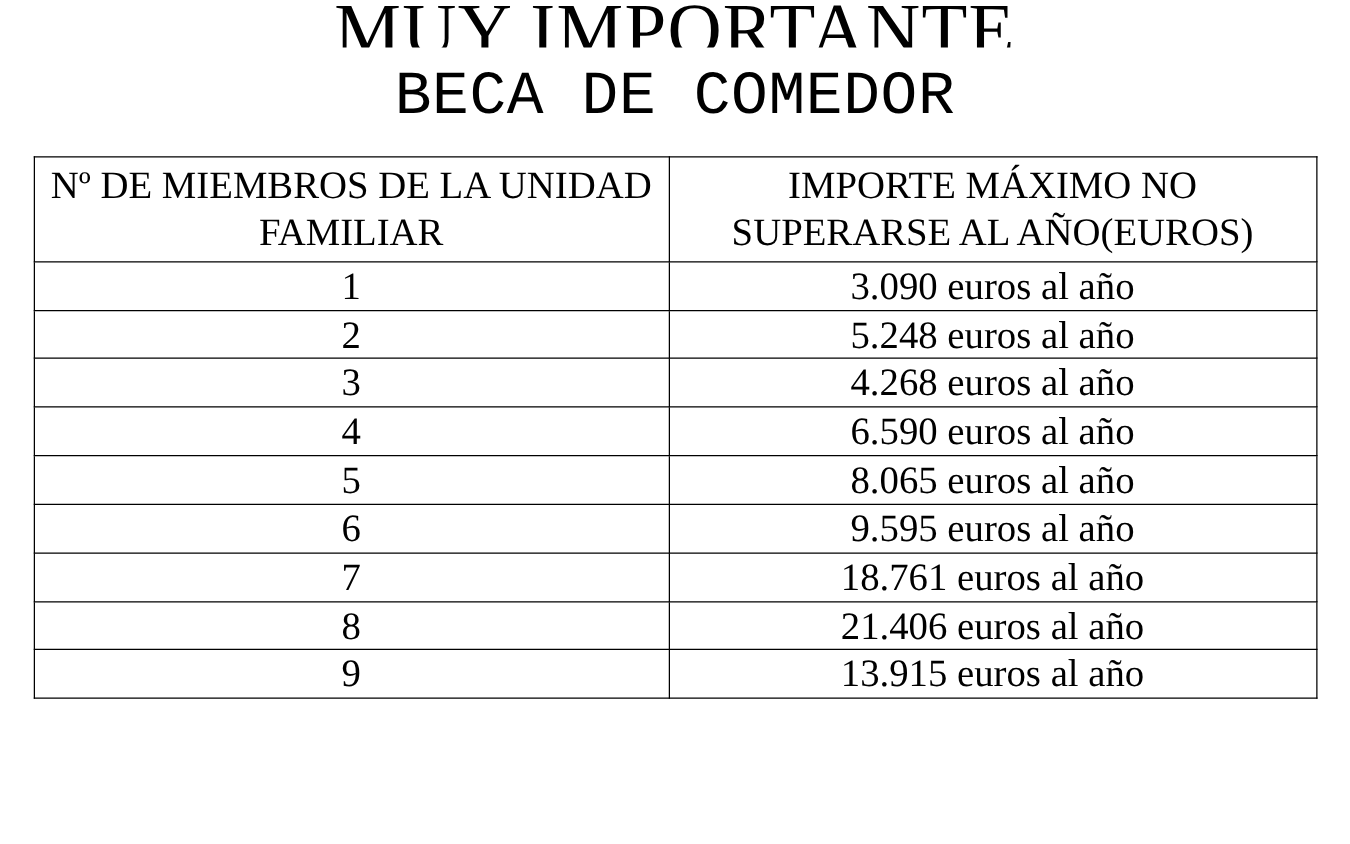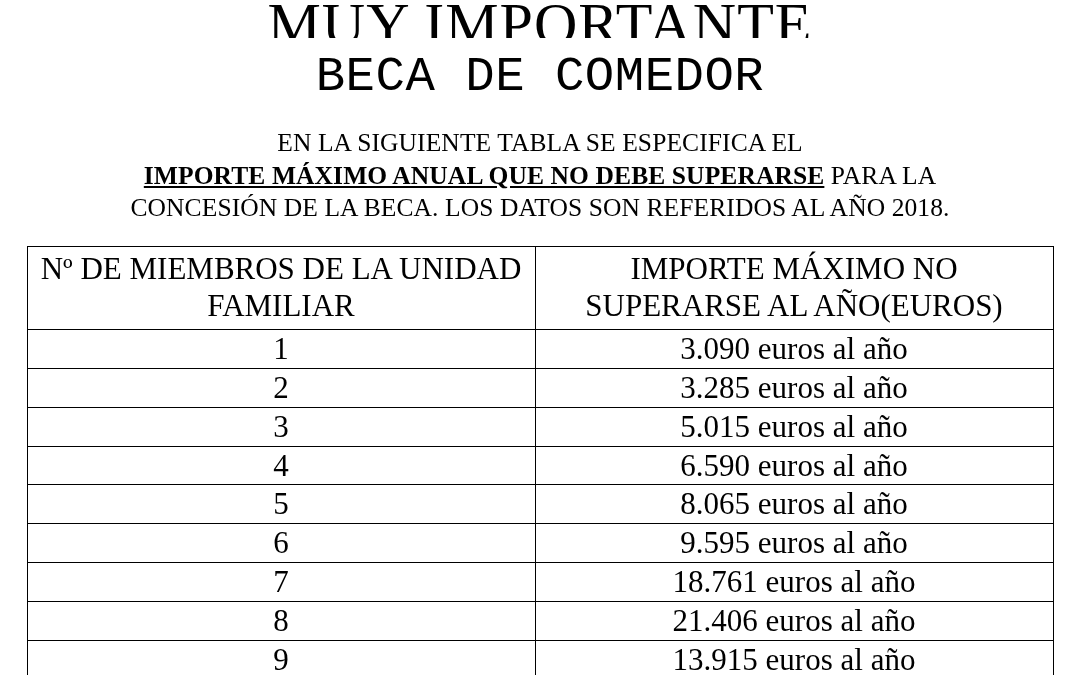--- a/index.html
+++ b/index.html
@@ -83,47 +83,42 @@
 </style>
 </head>
 <body>
 
 <div class="page">
 
   <h1 class="title-main">MUY IMPORTANTE</h1>
 
   <h2 class="title-sub">BECA DE COMEDOR</h2>
 
-  <div class="intro">
-    <span class="intro-line">EN LA SIGUIENTE TABLA SE ESPECIFICA EL</span>
-    <span class="intro-line"><span class="bold-underline">IMPORTE MÁXIMO ANUAL QUE NO DEBE SUPERARSE</span><span> PARA LA</span></span>
-    <span class="intro-line">CONCESIÓN DE LA BECA. LOS DATOS SON REFERIDOS AL AÑO 2018.</span>
-  </div>
 
   <table class="beca">
     <colgroup>
       <col class="c1">
       <col class="c2">
     </colgroup>
     <tbody>
       <tr class="head">
         <td>Nº DE MIEMBROS DE LA UNIDAD FAMILIAR</td>
         <td>IMPORTE MÁXIMO NO SUPERARSE AL AÑO(EUROS)</td>
       </tr>
       <tr>
         <td>1</td>
         <td class="nowrap">3.090 euros al año</td>
       </tr>
       <tr>
         <td>2</td>
-        <td class="nowrap">3.285 euros al año</td>
+        <td class="nowrap">5.248 euros al año</td>
       </tr>
       <tr>
         <td>3</td>
-        <td class="nowrap">5.015 euros al año</td>
+        <td class="nowrap">4.268 euros al año</td>
       </tr>
       <tr>
         <td>4</td>
         <td class="nowrap">6.590 euros al año</td>
       </tr>
       <tr>
         <td>5</td>
         <td class="nowrap">8.065 euros al año</td>
       </tr>
       <tr>

